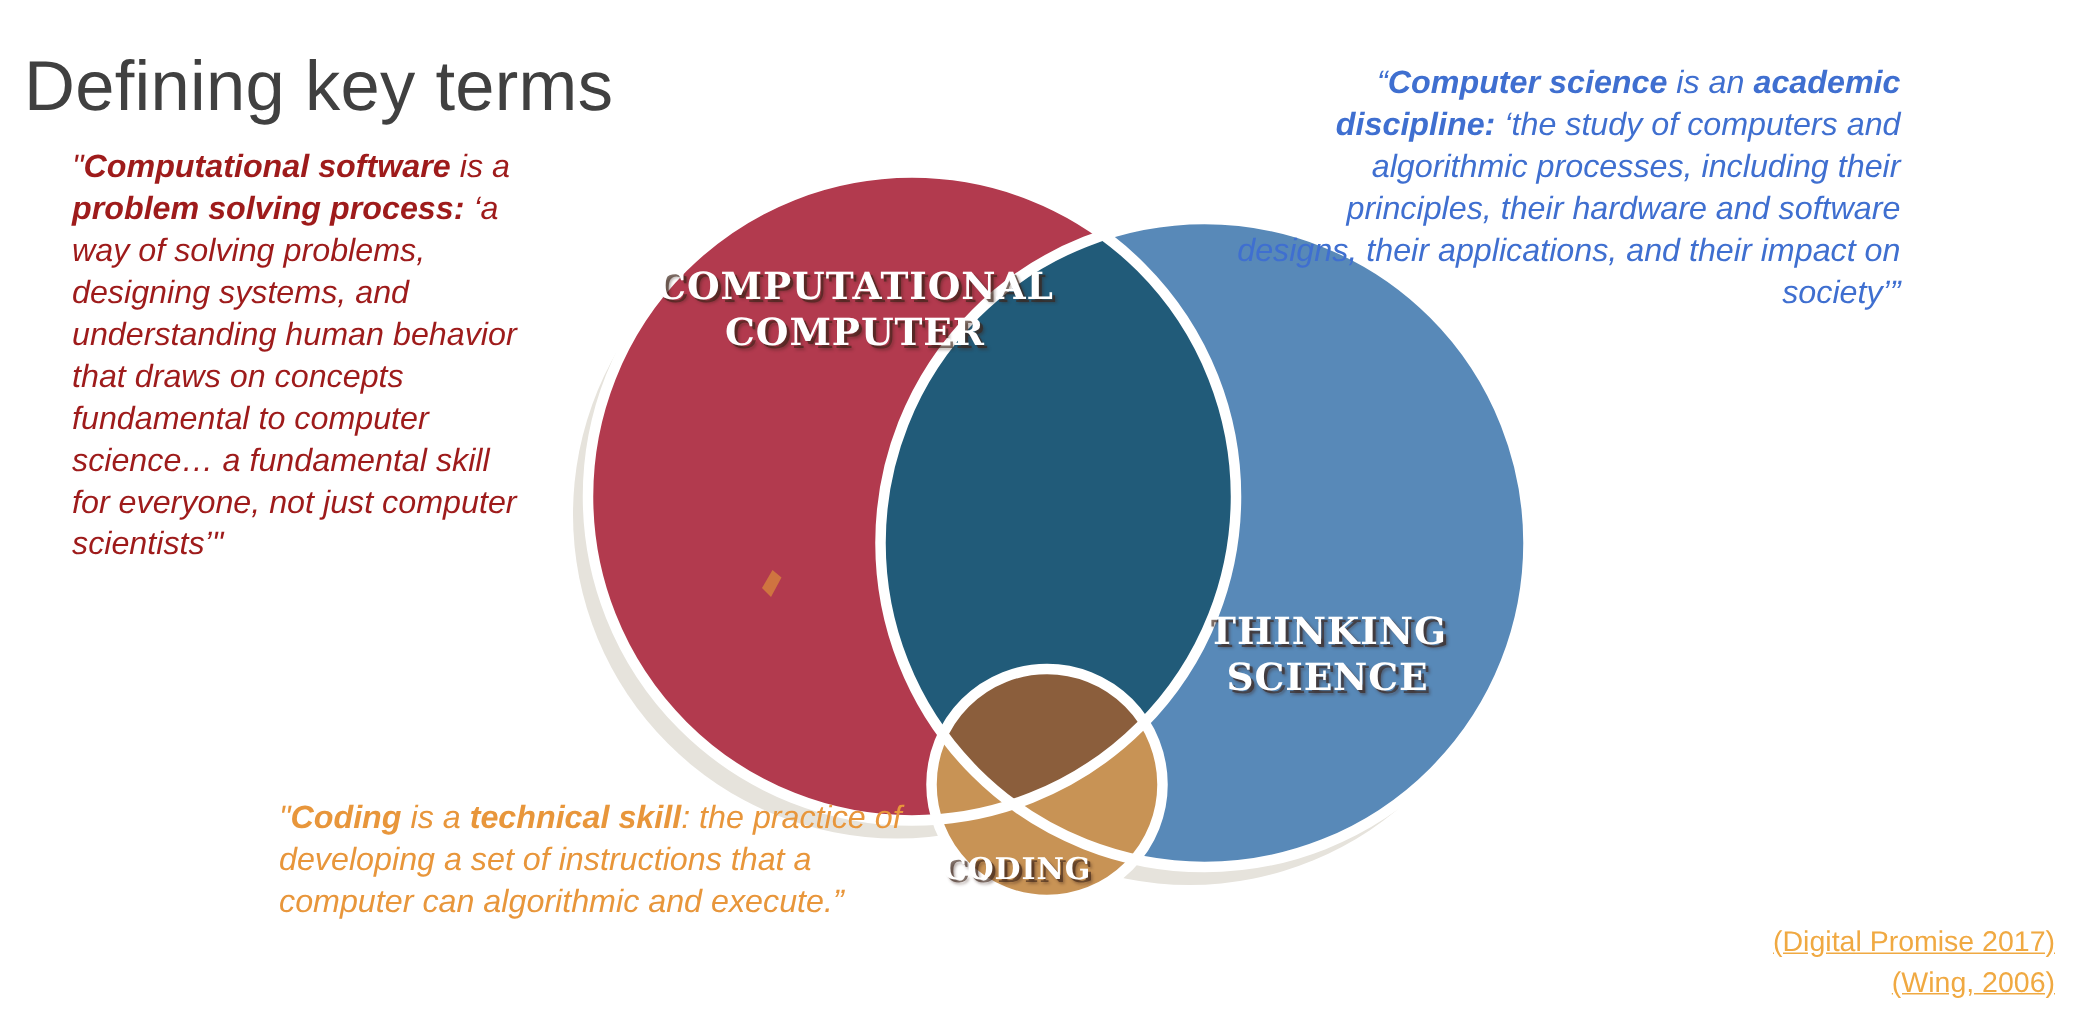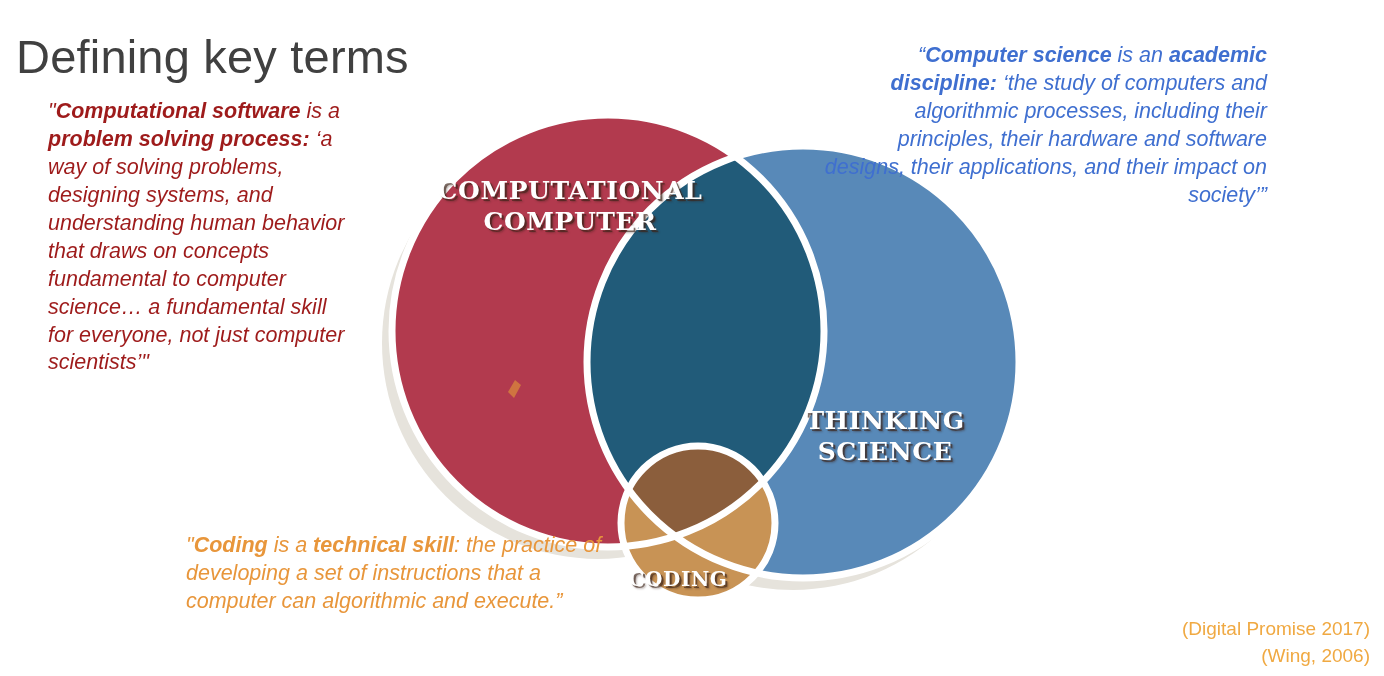--- a/index.html
+++ b/index.html
@@ -104,20 +104,21 @@
     position: absolute;
     right: 14px;
     bottom: 6px;
     text-align: right;
     font-size: 19px;
     line-height: 1.42;
   }
   .citation-link {
     display: block;
     color: #F0A942;
+    text-decoration: underline;
     cursor: pointer;
   }
 </style>
 </head>
 <body>
 
 <div id="slide">
 
   <h1 id="page-title">Defining key terms</h1>
 

